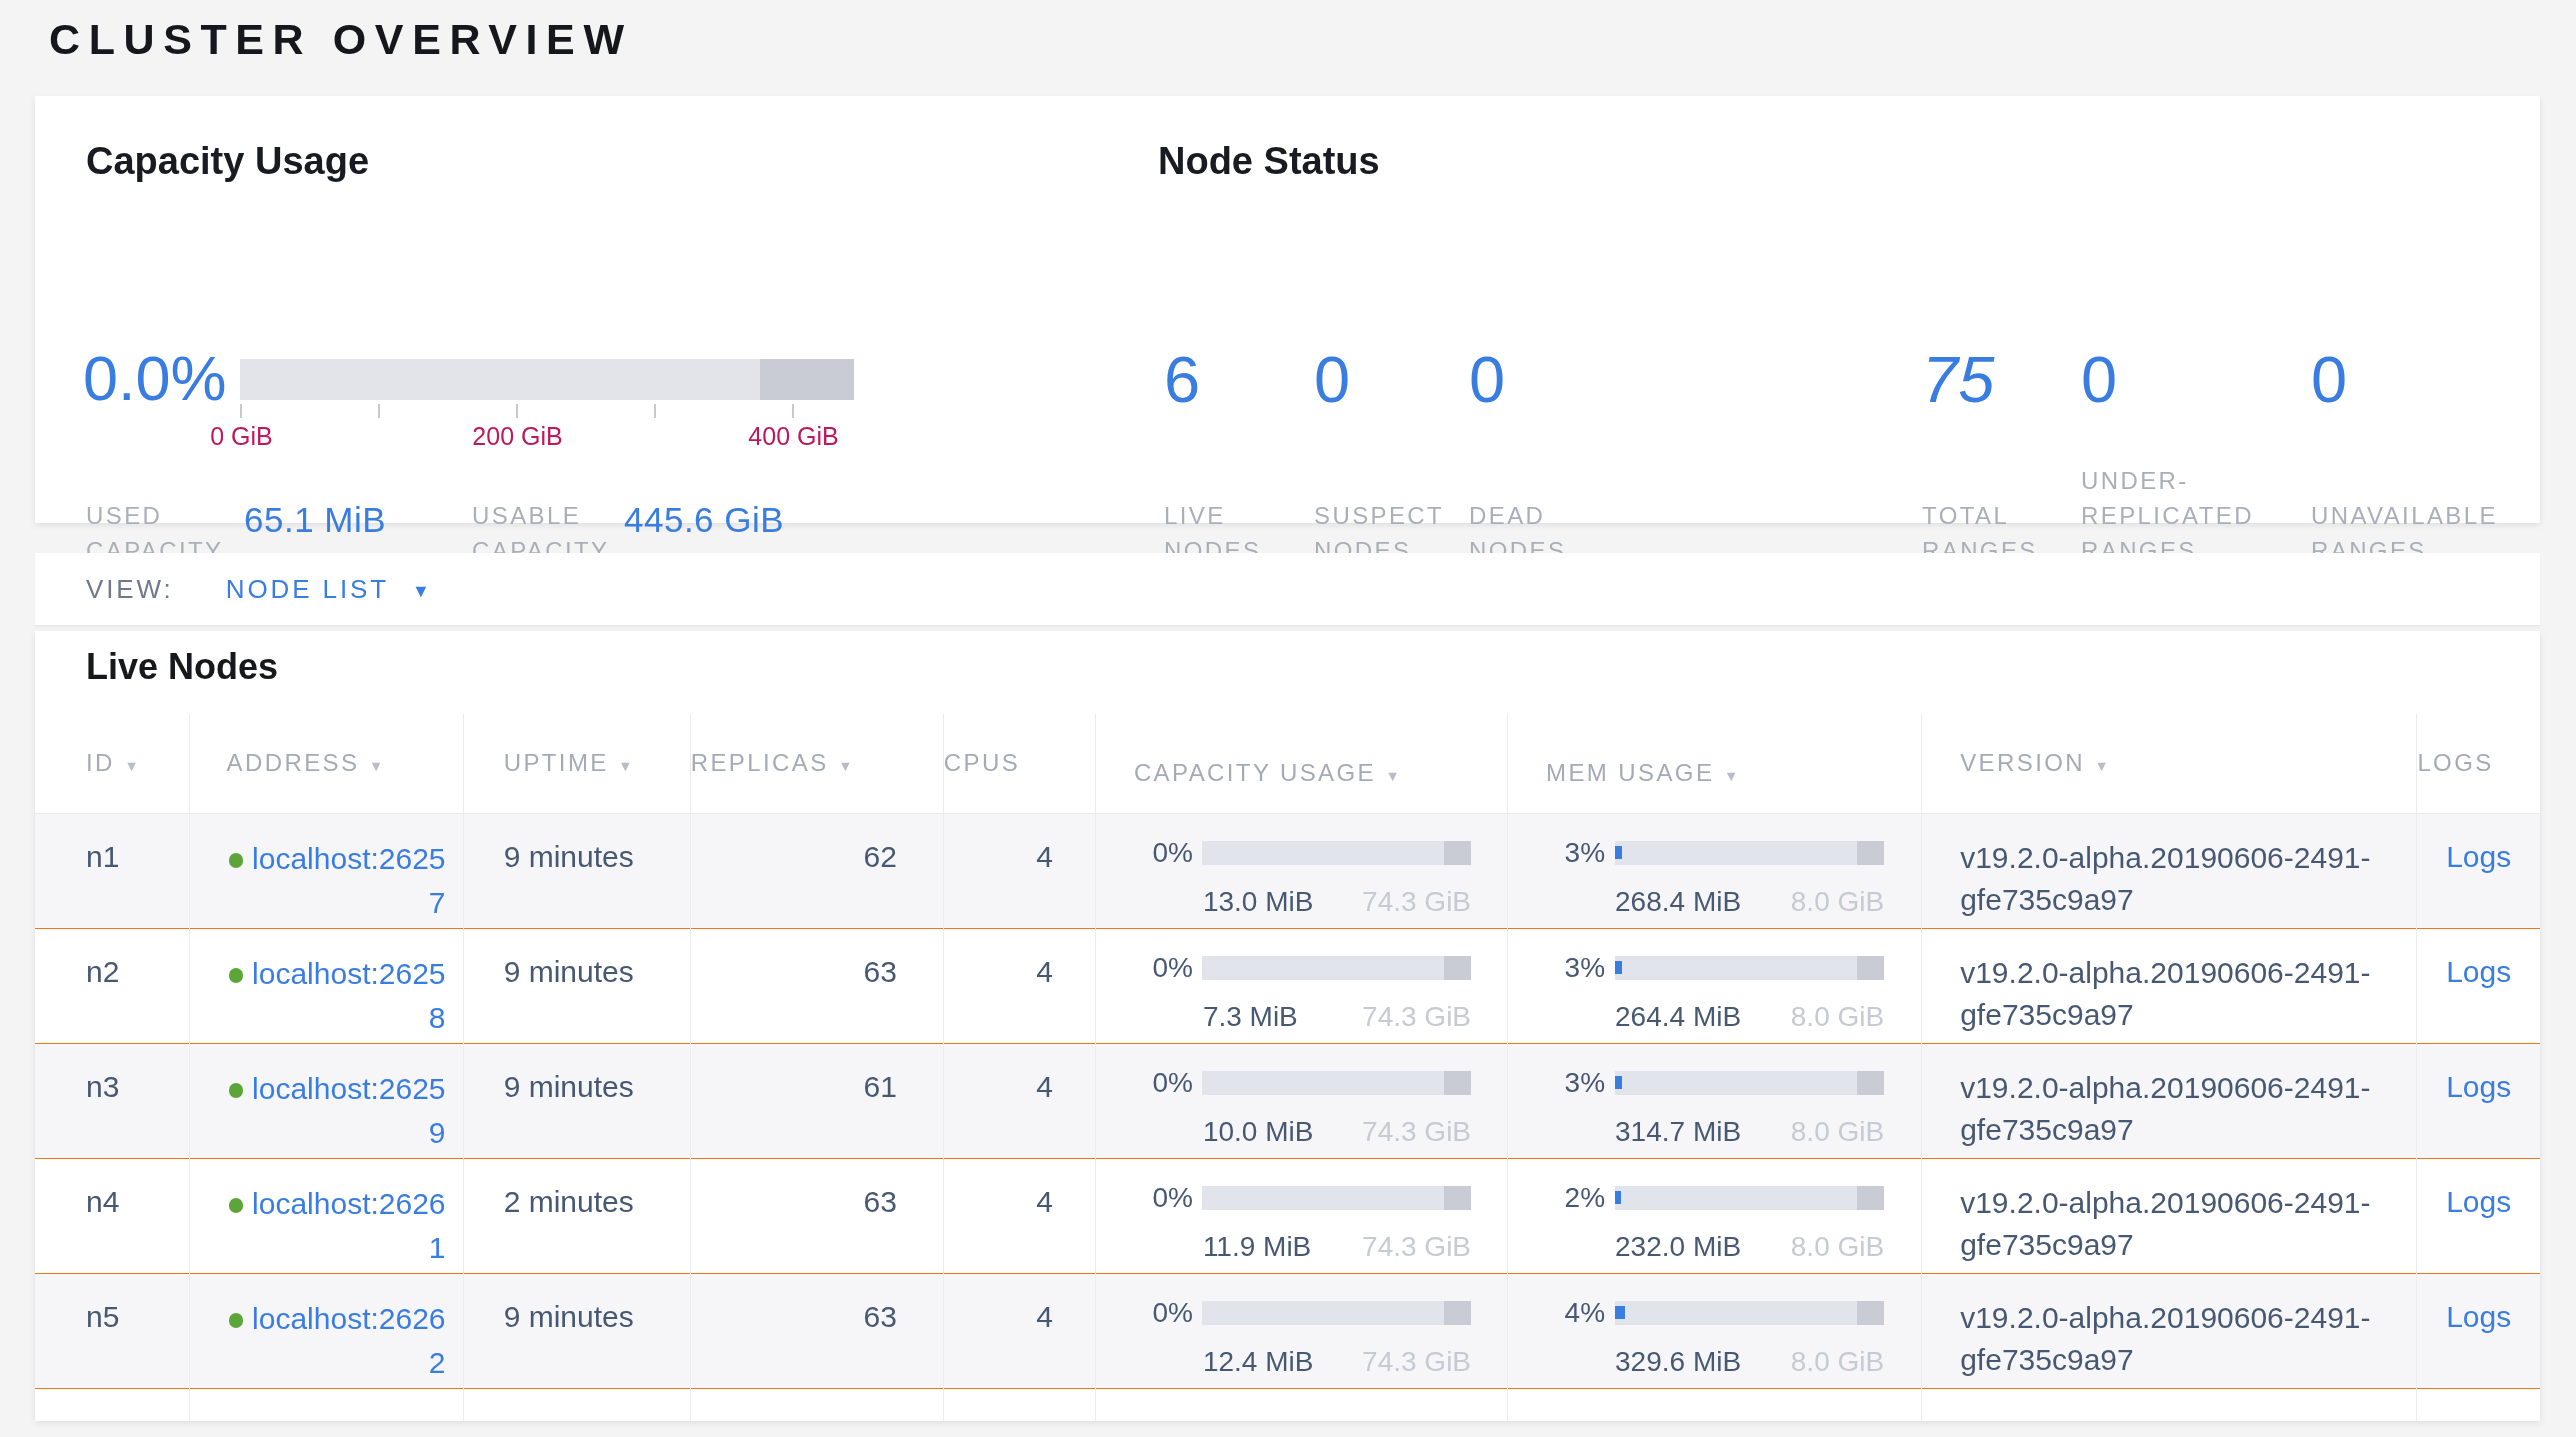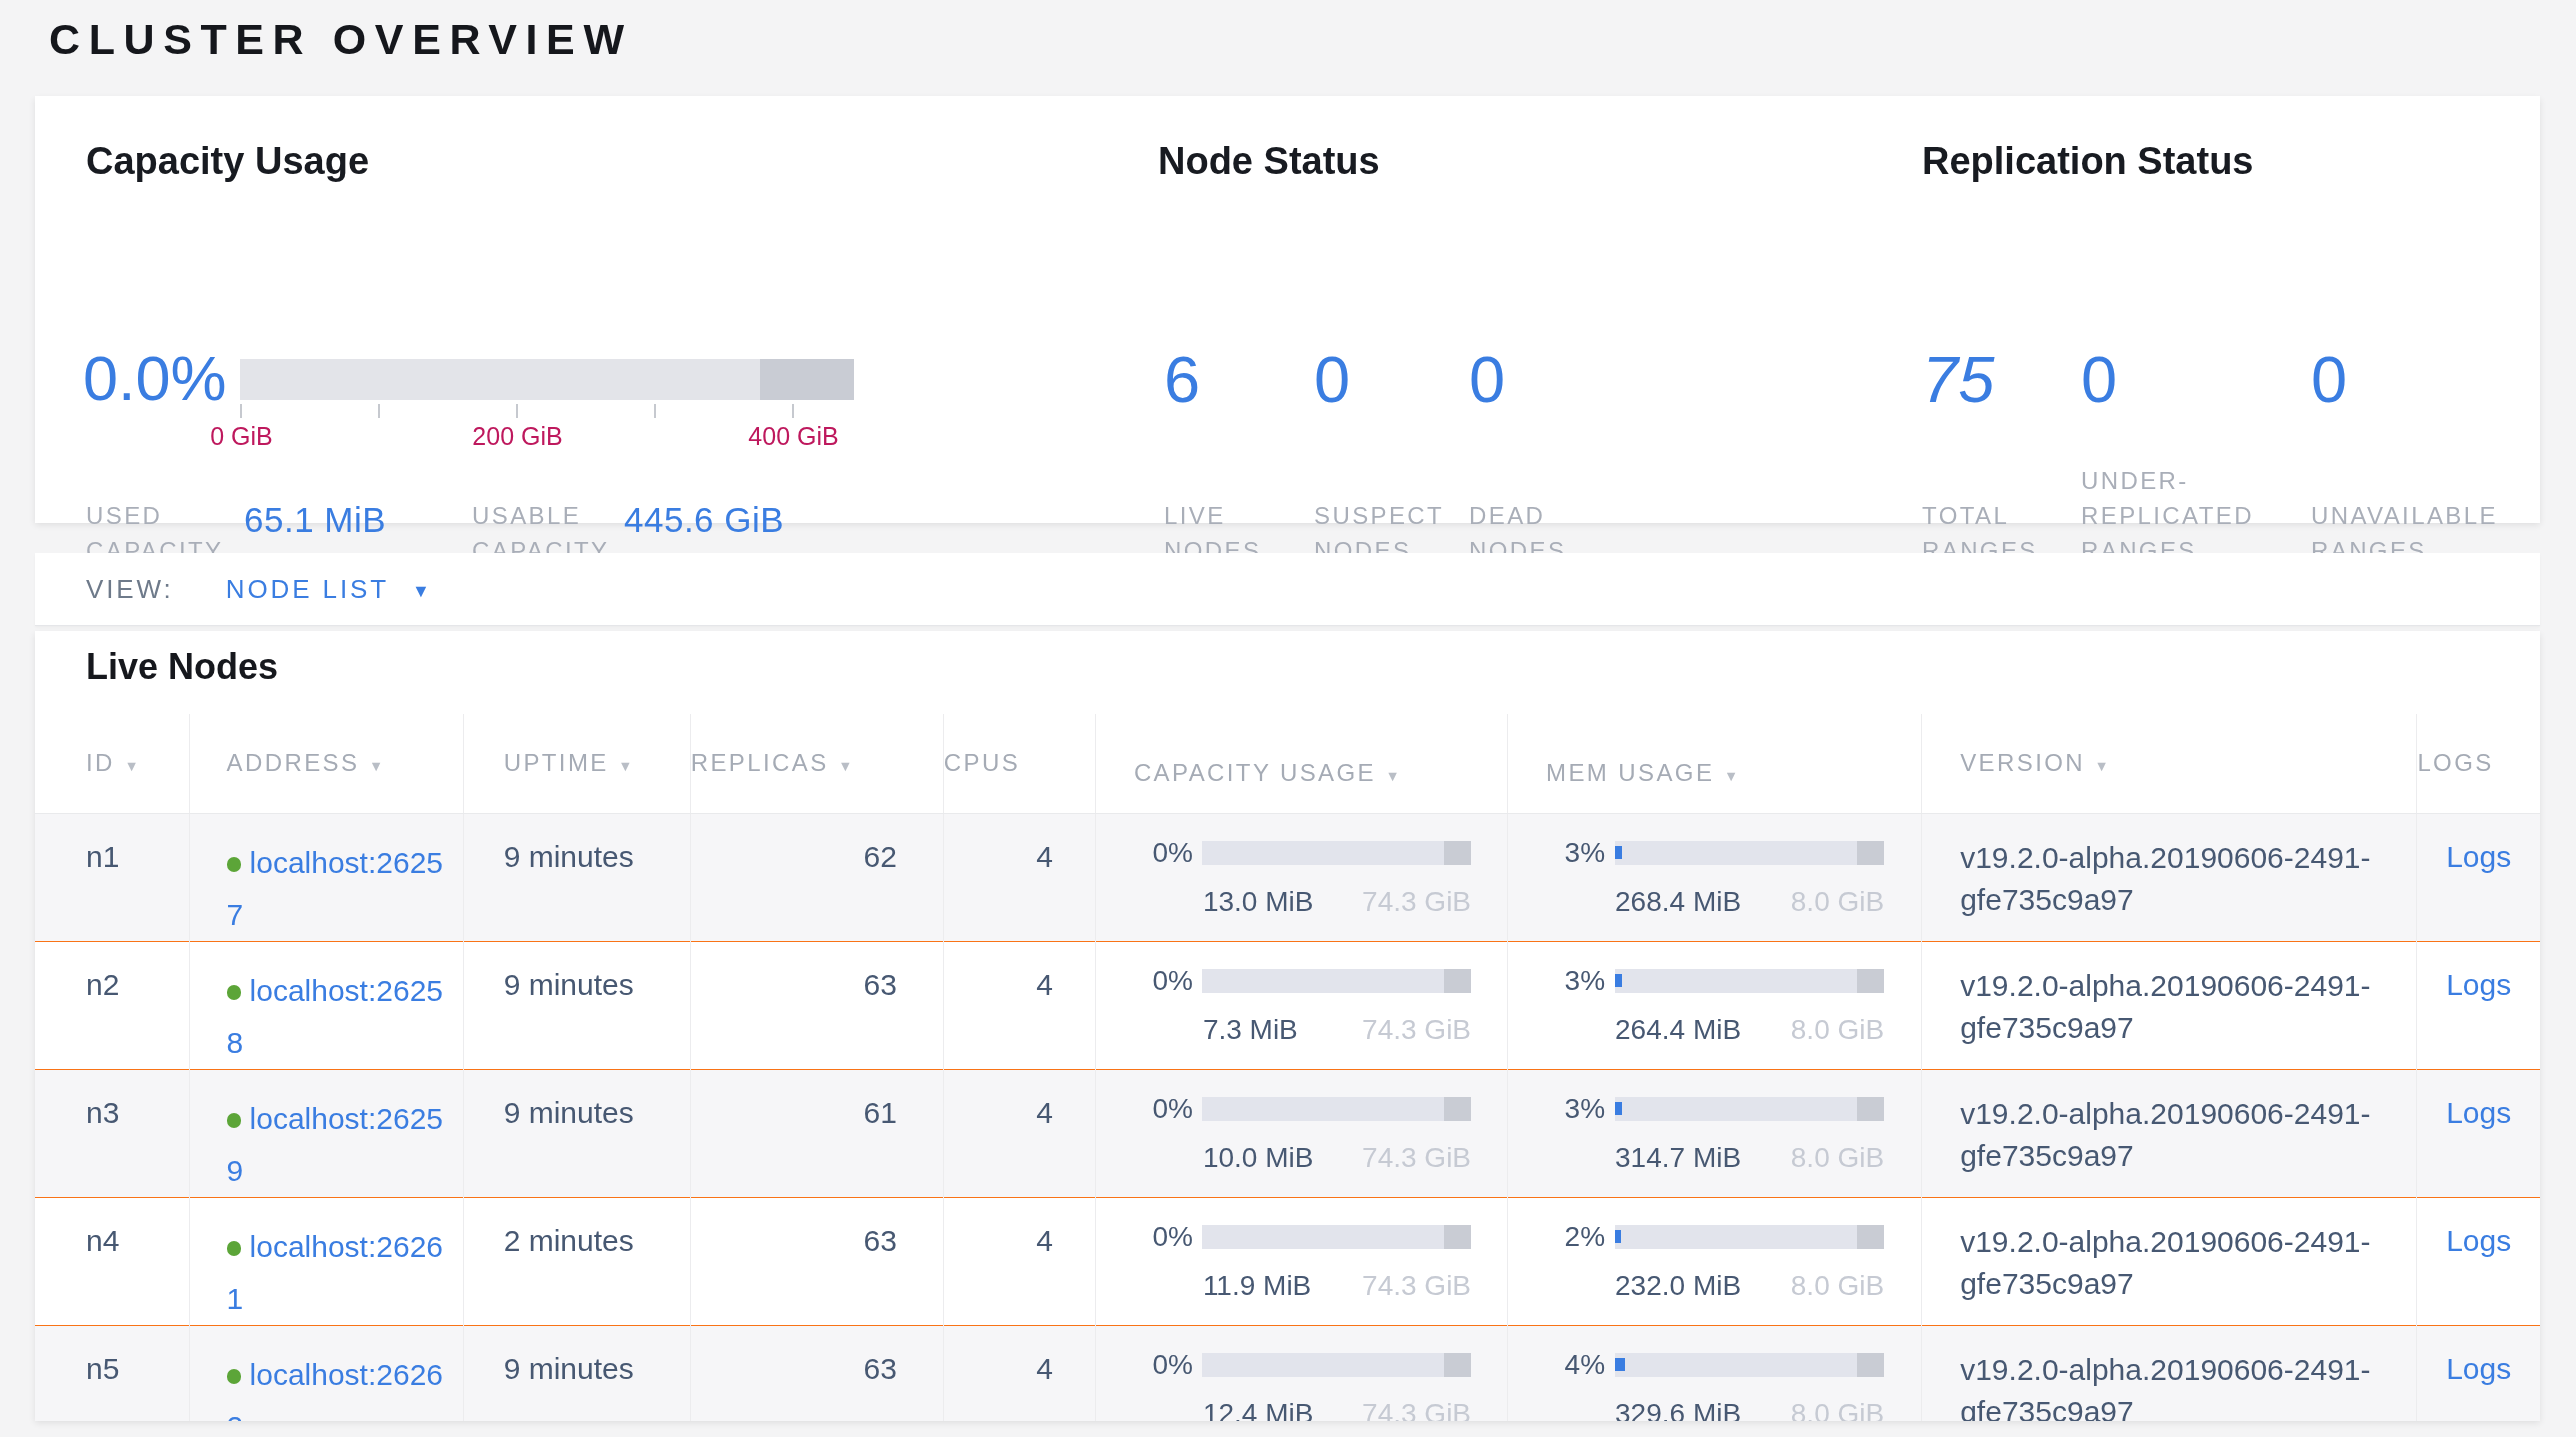--- a/index.html
+++ b/index.html
@@ -99,34 +99,33 @@
   .c-cap, .c-mem { padding-top:19px !important; }
   .usage-top { display:flex; align-items:center; }
   .pct { width:59px; text-align:right; margin-right:9.6px; font-size:28px; }
   .bar { position:relative; flex:1; height:24px; background:#e2e4ec; }
   .bar .darkseg { position:absolute; right:0; top:0; bottom:0; width:27px; background:#c9ccd4; }
   .bar .fill { position:absolute; left:0; top:5.8px; height:12.5px; background:#3a7de1; }
   .usage-vals { display:flex; justify-content:space-between; margin-left:69px; margin-top:9.6px; font-size:28px; }
   .usage-vals .total { color:#c6cad3; }
 
   .dot { display:inline-block; width:14.4px; height:14.4px; border-radius:50%; background:#5ca538; margin-right:8.6px; vertical-align:1px; }
-  .addr-wrap { width:219px; word-break:break-all; line-height:52px; }
+  .addr-wrap { width:219px; word-break:break-all; line-height:44px;text-align:right; }
   a.addr-link, a.logs-link { color:#3a7de1; text-decoration:none; cursor:pointer; }
   .version-wrap { max-width:427px; line-height:42px; }
 </style>
 </head>
 <body>
 
 <div id="page-title">CLUSTER OVERVIEW</div>
 
 <div id="summary-card" class="card">
 
   <div class="sec-title" id="cap-title">Capacity Usage</div>
   <div class="sec-title" id="node-title">Node Status</div>
-  <div class="sec-title" id="repl-title">Replication Status</div>
 
   <div id="big-pct">0.0%</div>
 
   <div id="cap-bar">
     <div class="darkseg"></div>
   </div>
   <div class="tickmark" style="left:205px"></div>
   <div class="tickmark" style="left:343px"></div>
   <div class="tickmark" style="left:481px"></div>
   <div class="tickmark" style="left:619px"></div>

